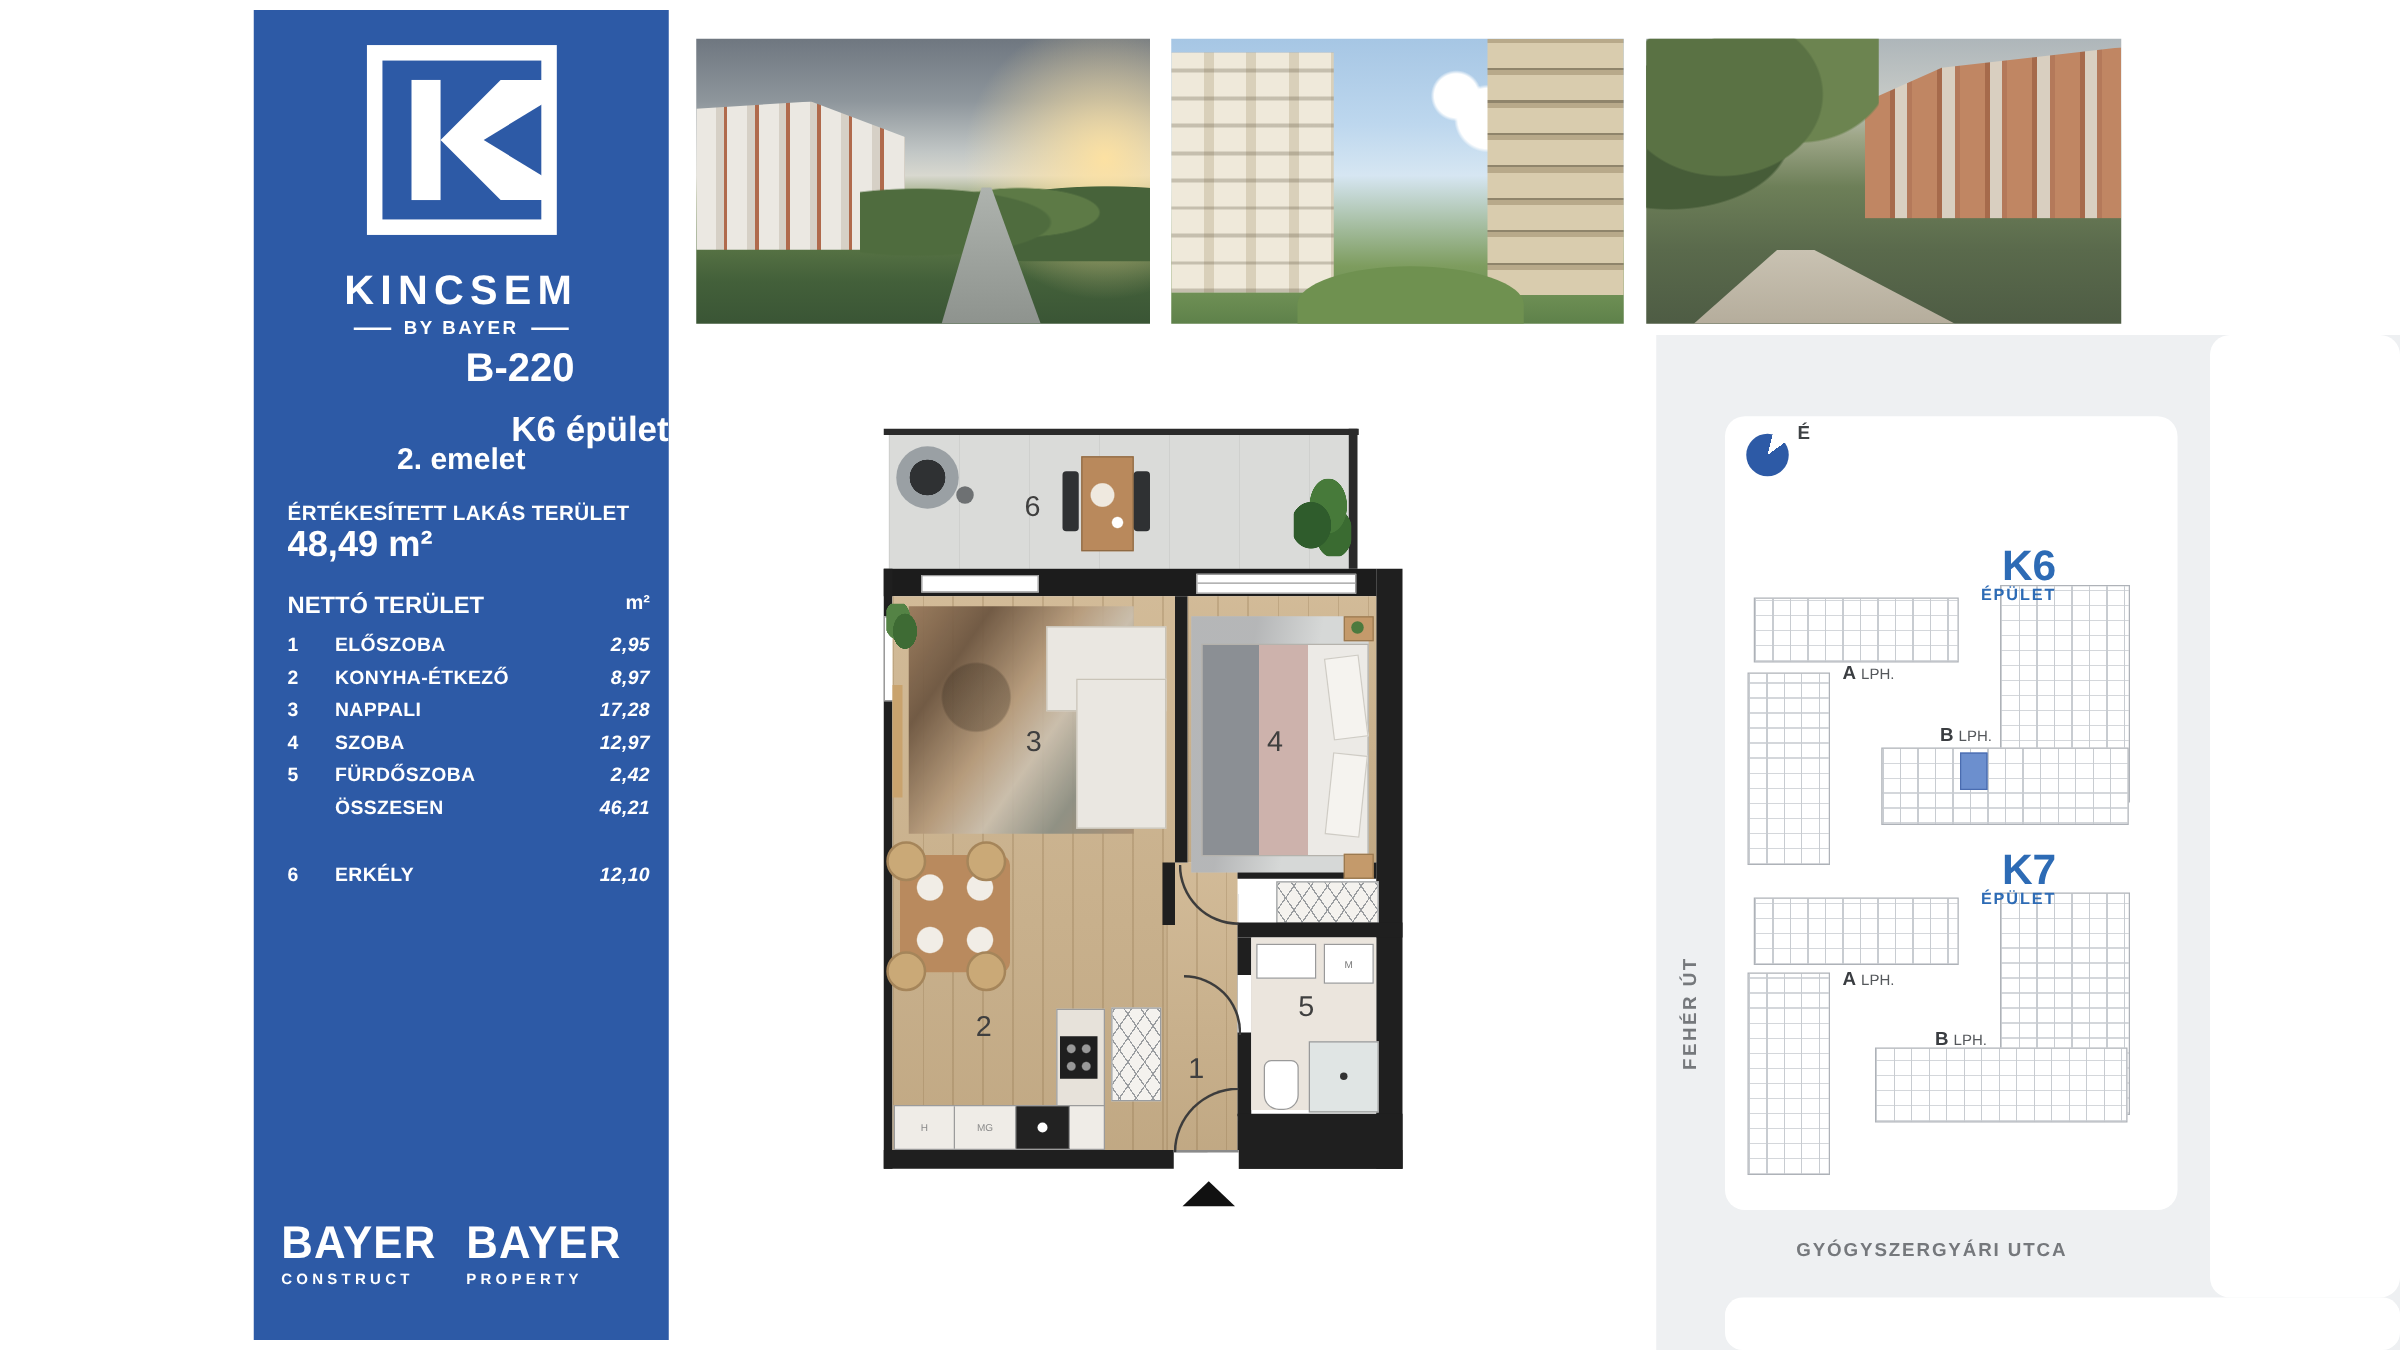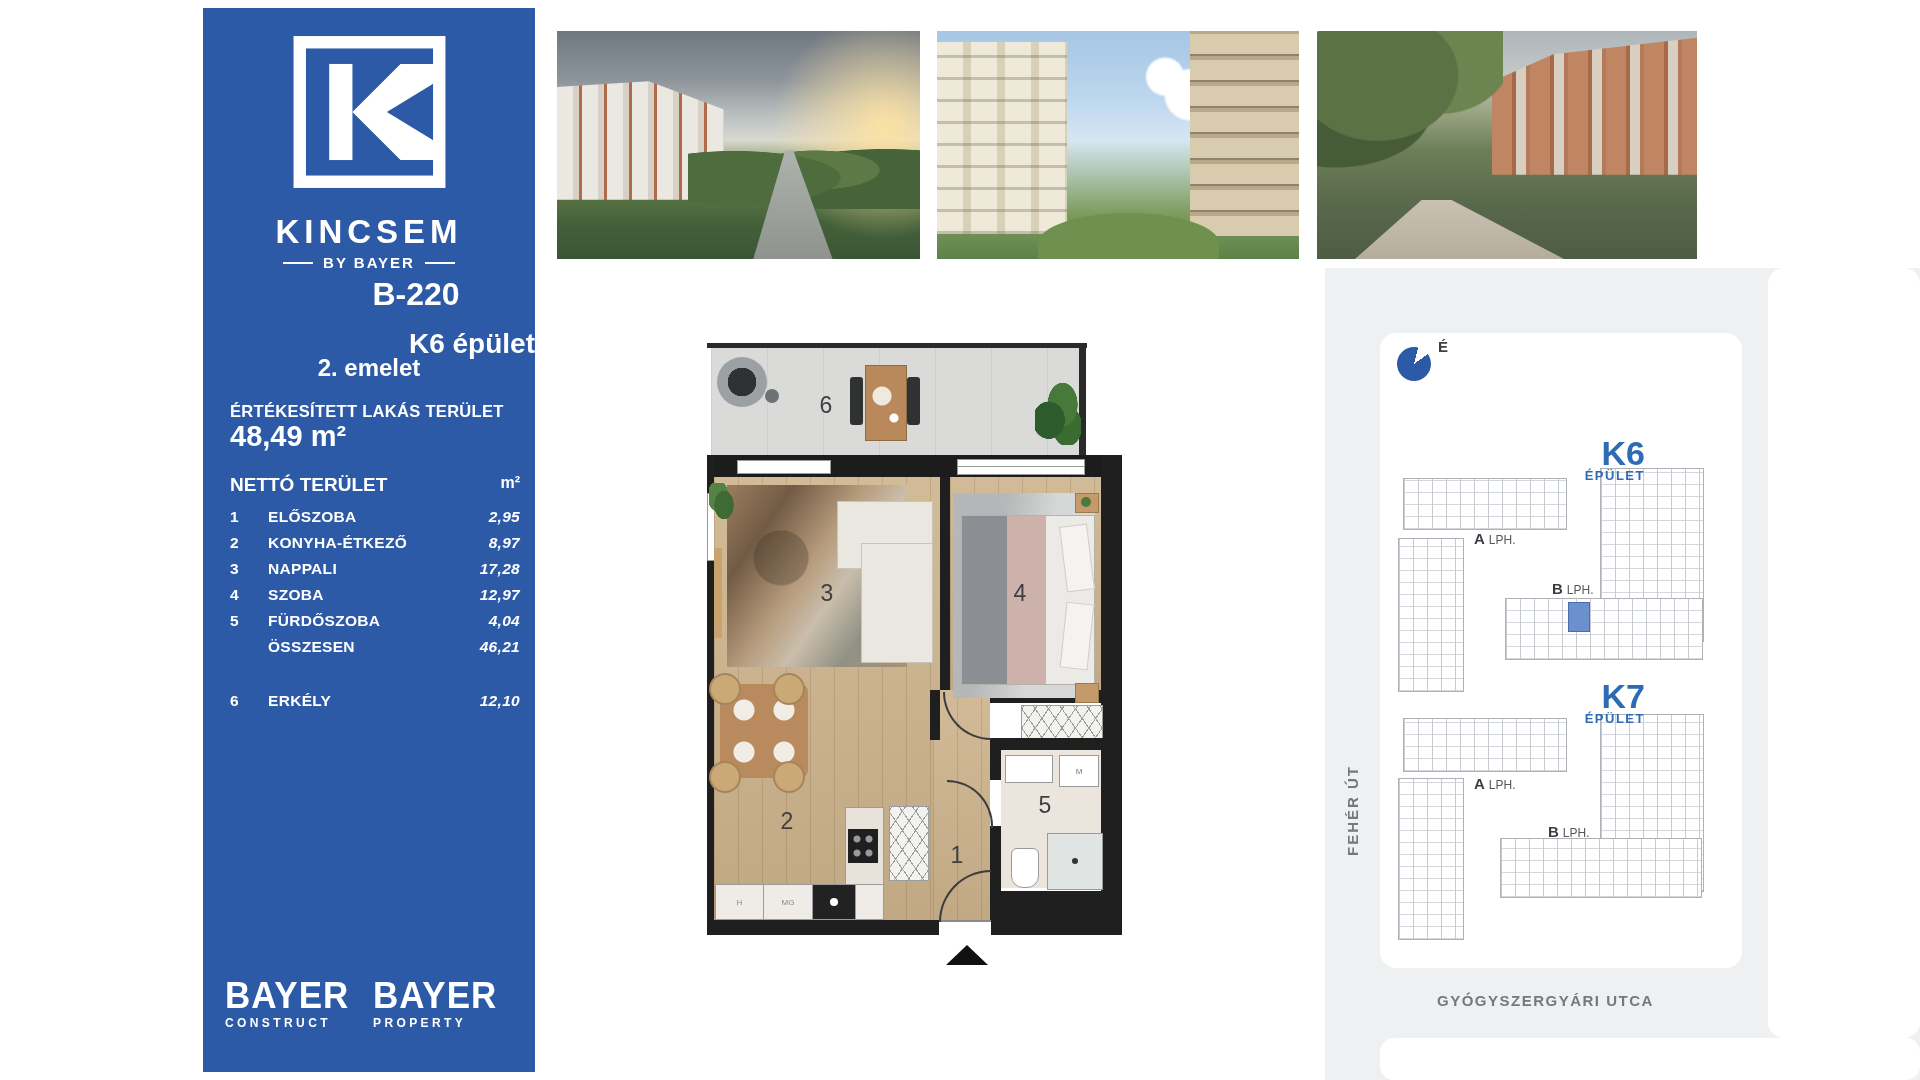--- a/index.html
+++ b/index.html
@@ -253,21 +253,21 @@
       <span class="v">17,28</span>
     </div>
     <div class="abs trow" id="row3">
       <span class="n">4</span>
       <span>SZOBA</span>
       <span class="v">12,97</span>
     </div>
     <div class="abs trow" id="row4">
       <span class="n">5</span>
       <span>FÜRDŐSZOBA</span>
-      <span class="v">4,04</span>
+      <span class="v">2,42</span>
     </div>
     <div class="abs trow" id="row5">
       <span class="n"></span>
       <span>ÖSSZESEN</span>
       <span class="v">46,21</span>
     </div>
     <div class="abs trow" id="row6">
       <span class="n">6</span>
       <span>ERKÉLY</span>
       <span class="v">12,10</span>

